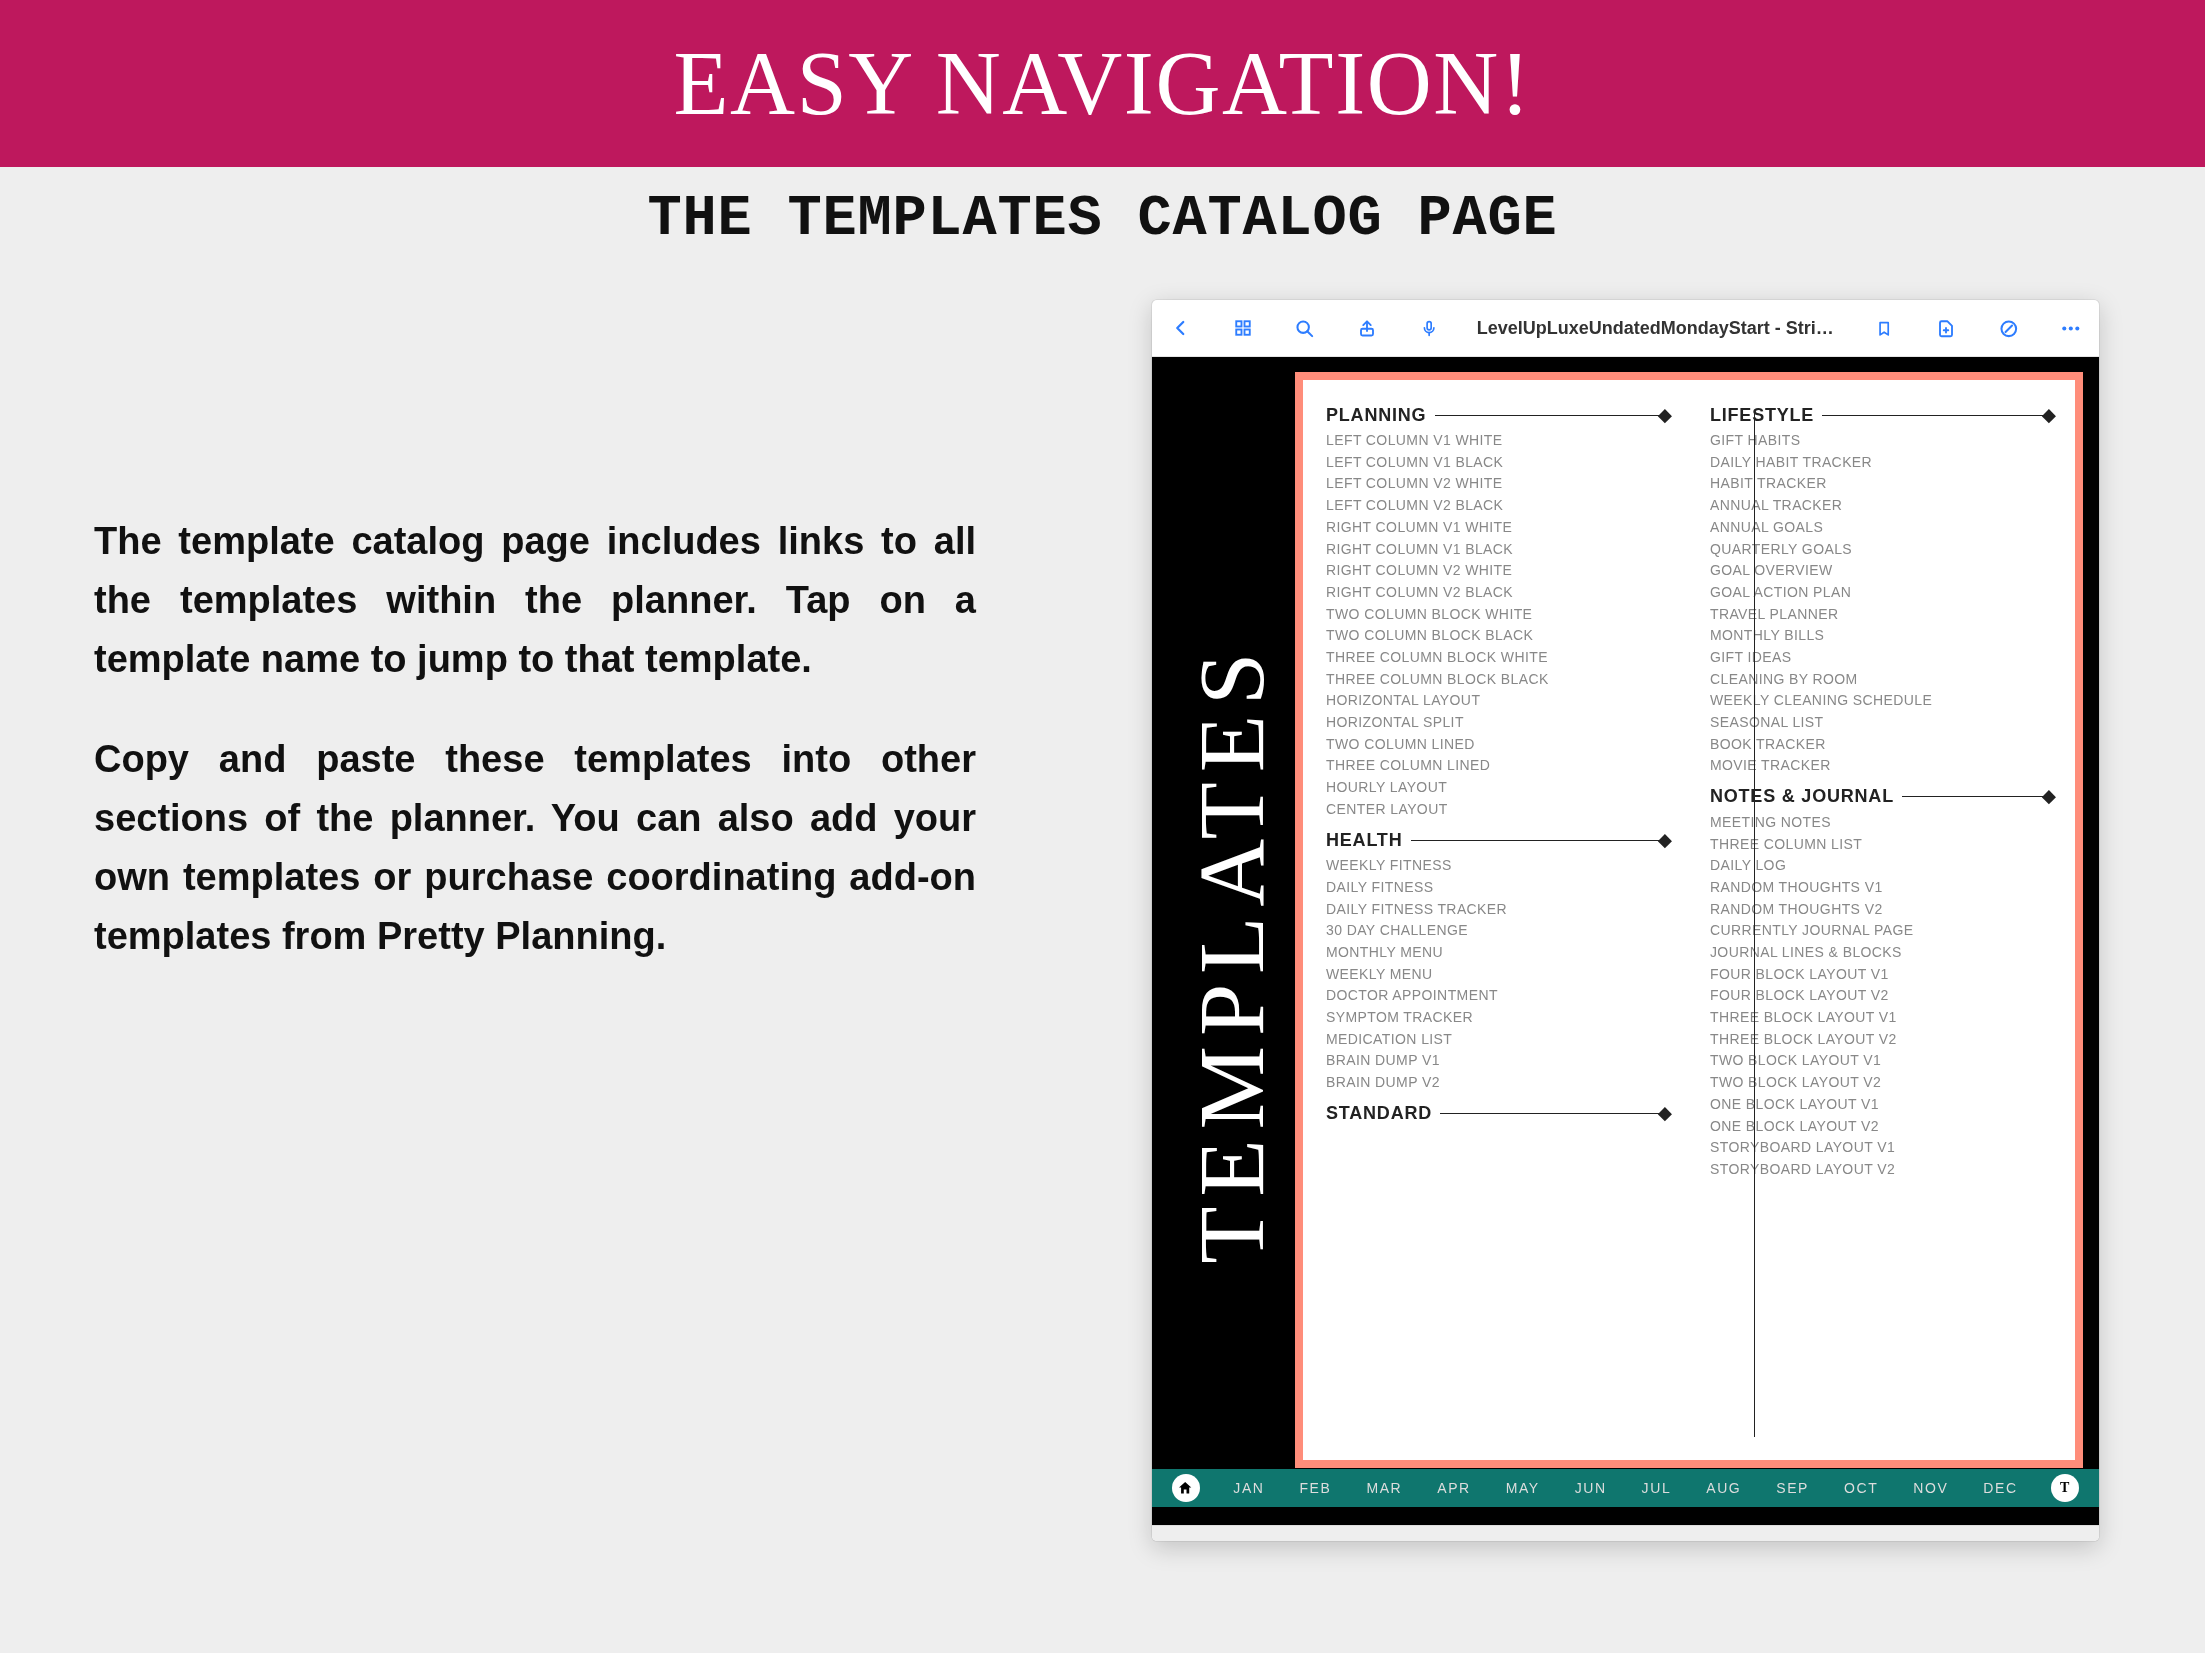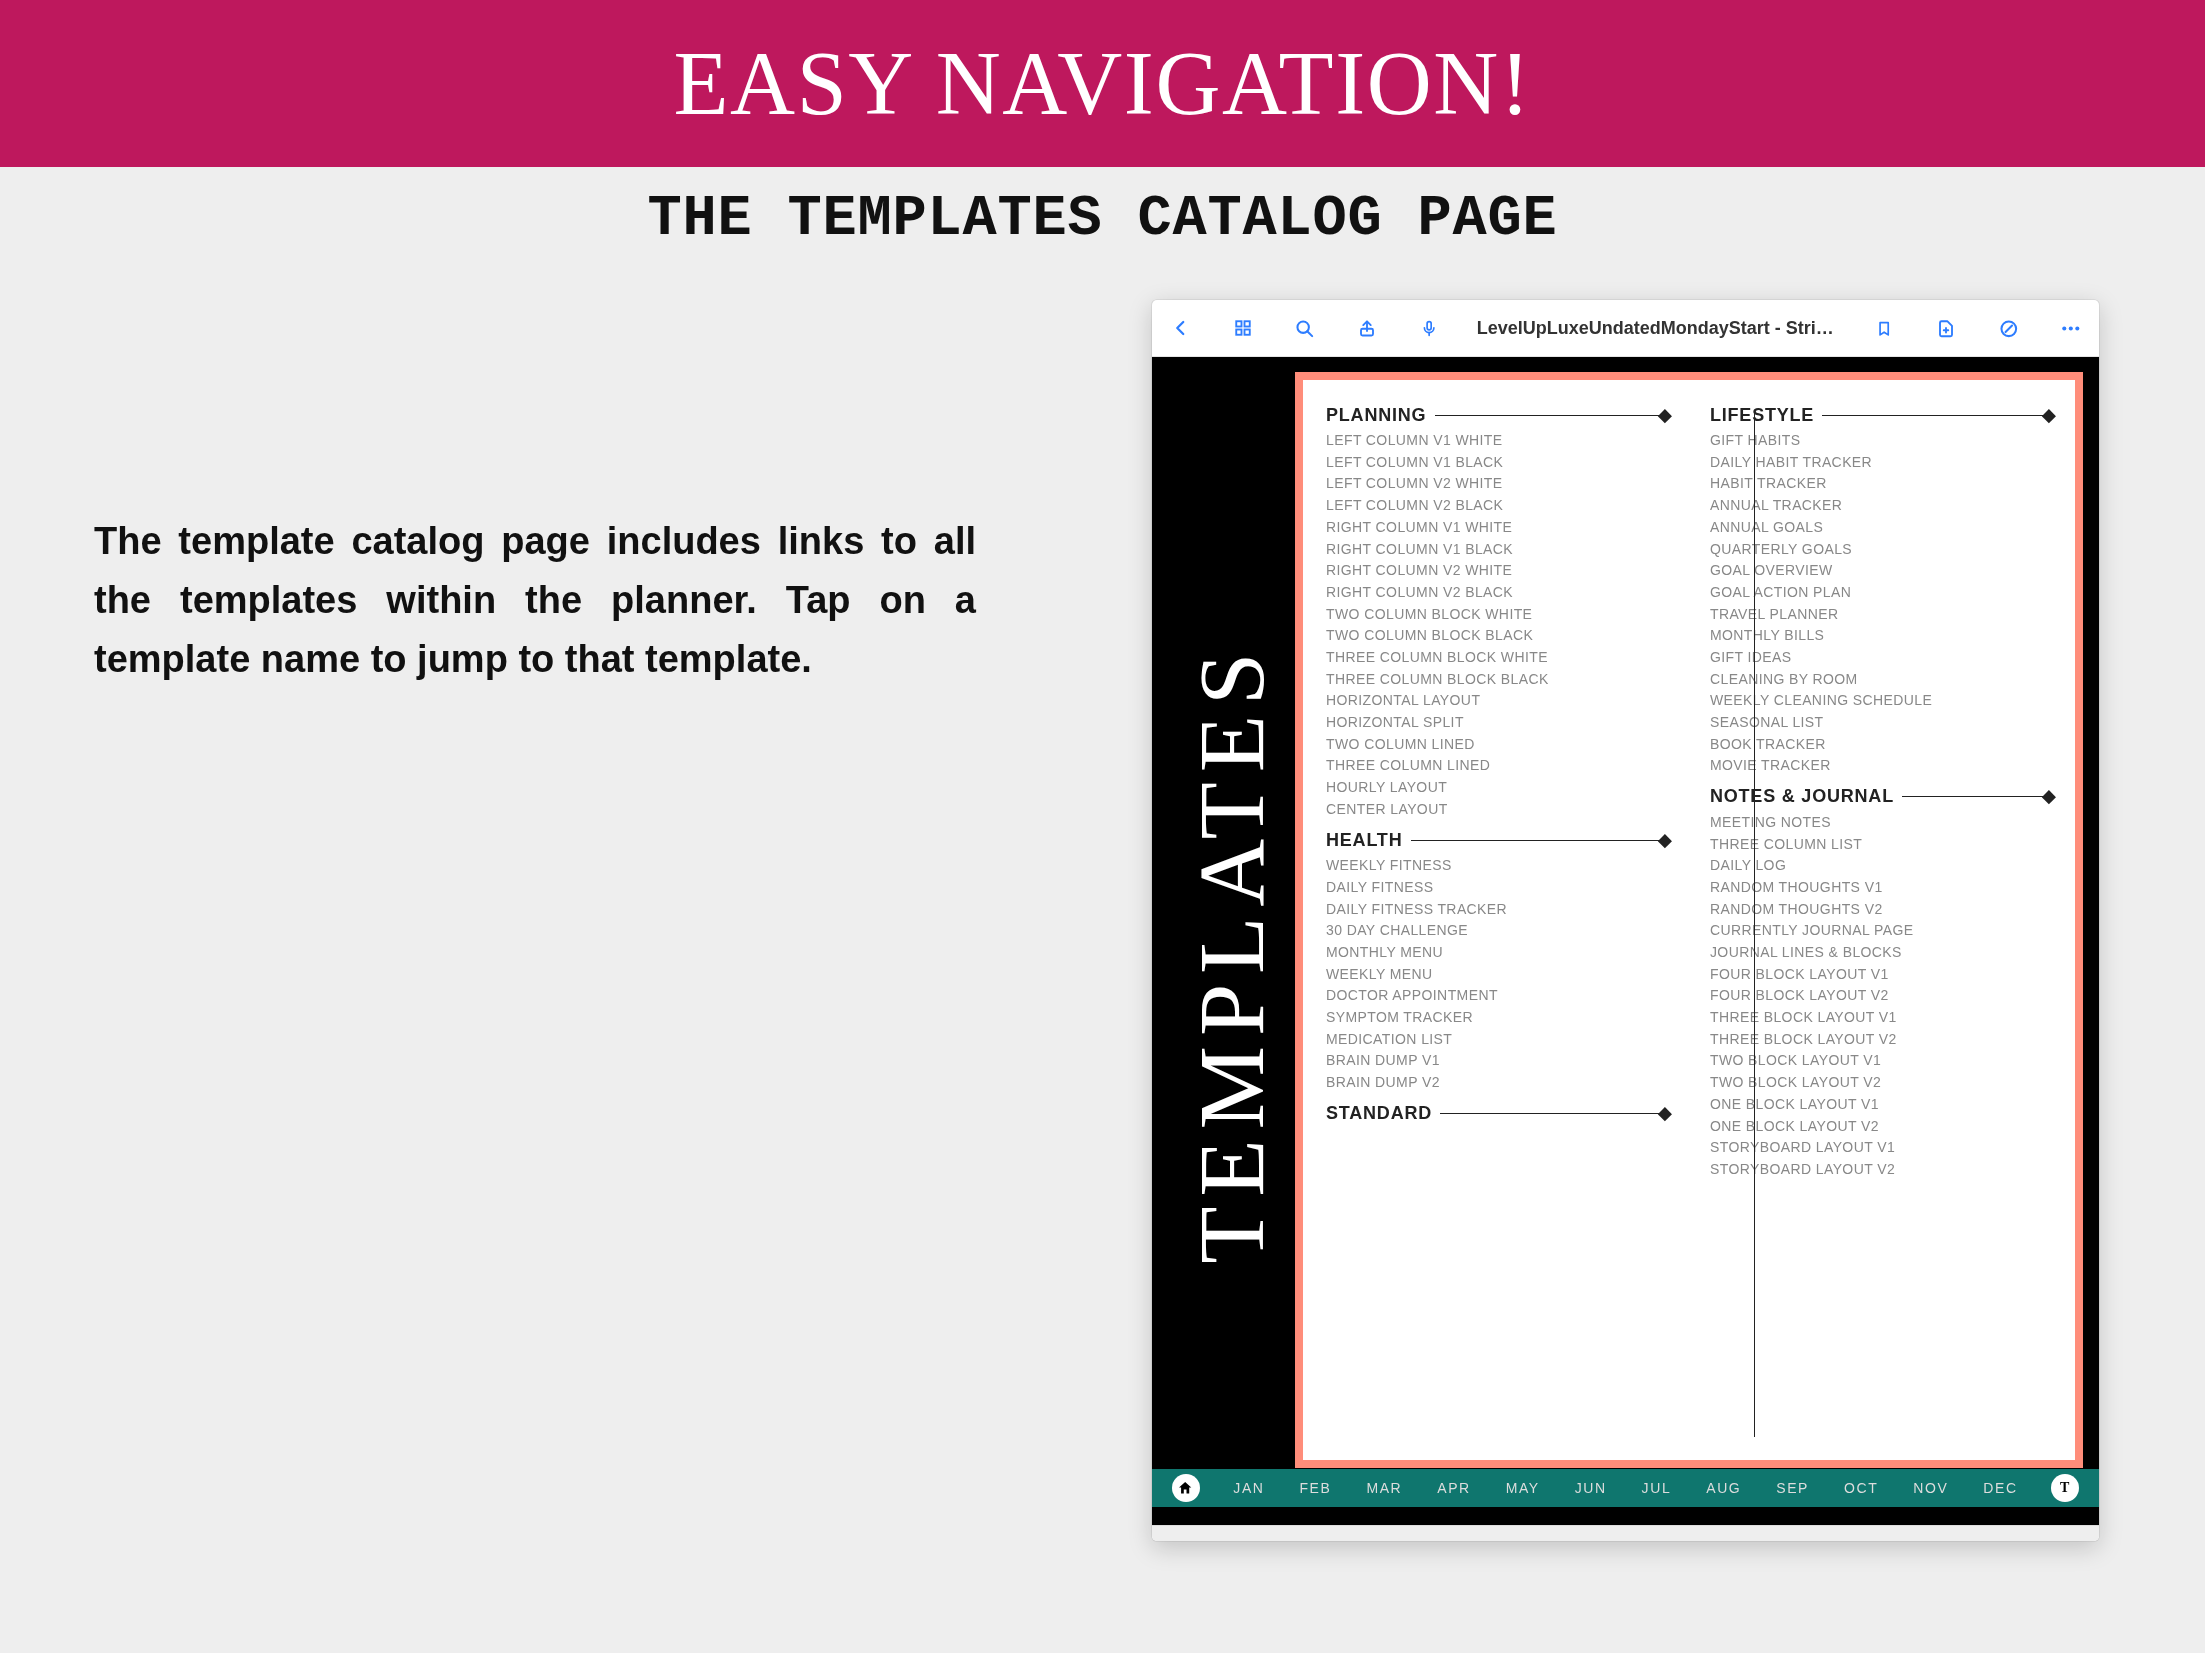--- a/index.html
+++ b/index.html
@@ -192,20 +192,21 @@
 </style>
 </head>
 <body>
 
 <div class="banner">EASY NAVIGATION!</div>
 <div class="subtitle">THE TEMPLATES CATALOG PAGE</div>
 
 <div class="main">
   <div class="explainer">
     <p>The template catalog page includes links to all the templates within the planner. Tap on a template name to jump to that template.</p>
+    <p>Copy and paste these templates into other sections of the planner. You can also add your own templates or purchase coordinating add-on templates from Pretty Planning.</p>
   </div>
 
   <div class="device">
     <div class="toolbar">
       <span class="tb-icon">
           <svg width="18" height="18" viewBox="0 0 24 24" fill="none" stroke="#2e7dff" stroke-width="3" stroke-linecap="round" stroke-linejoin="round">
             <polyline points="15 4 7 12 15 20"></polyline>
           </svg>
         </span>
       <span class="tb-icon">

